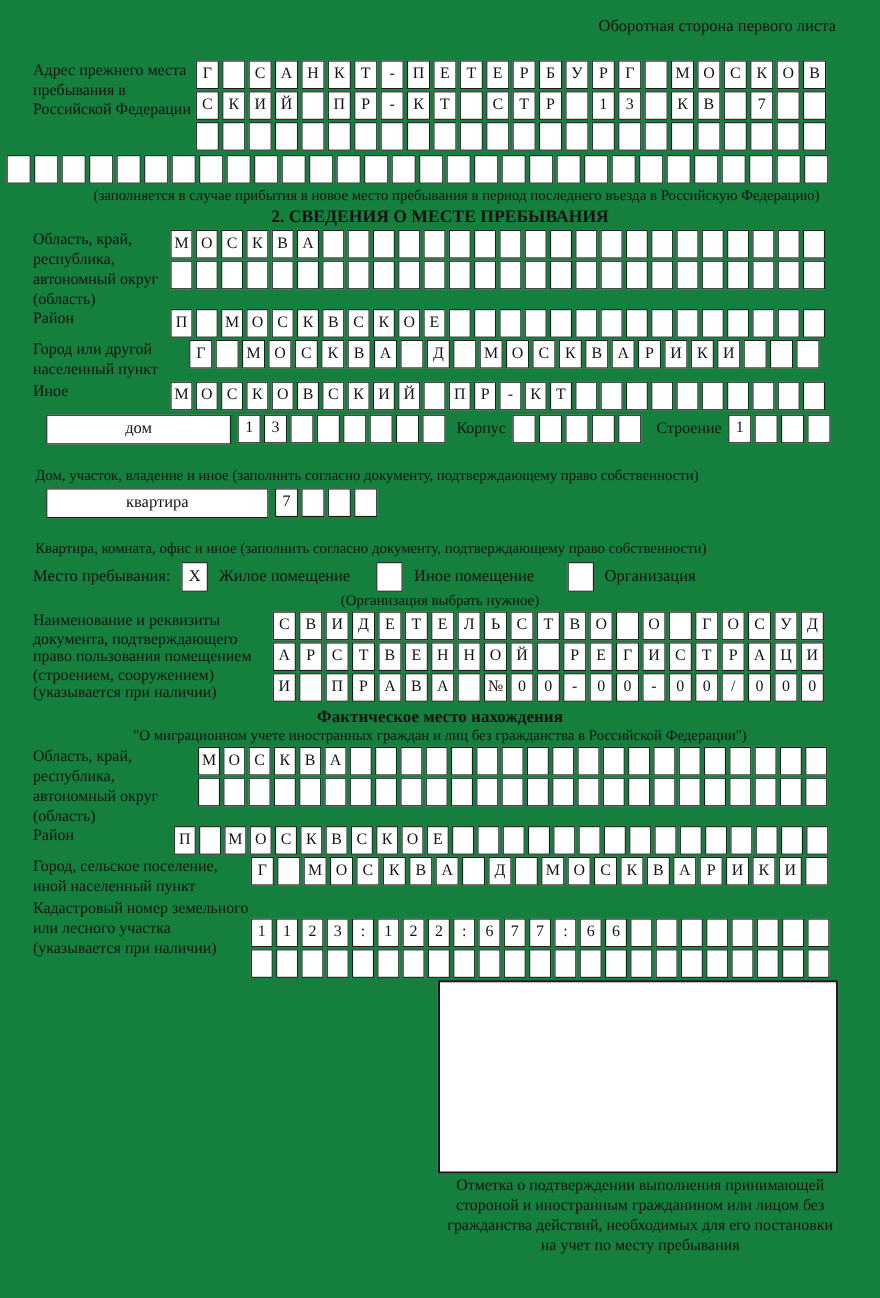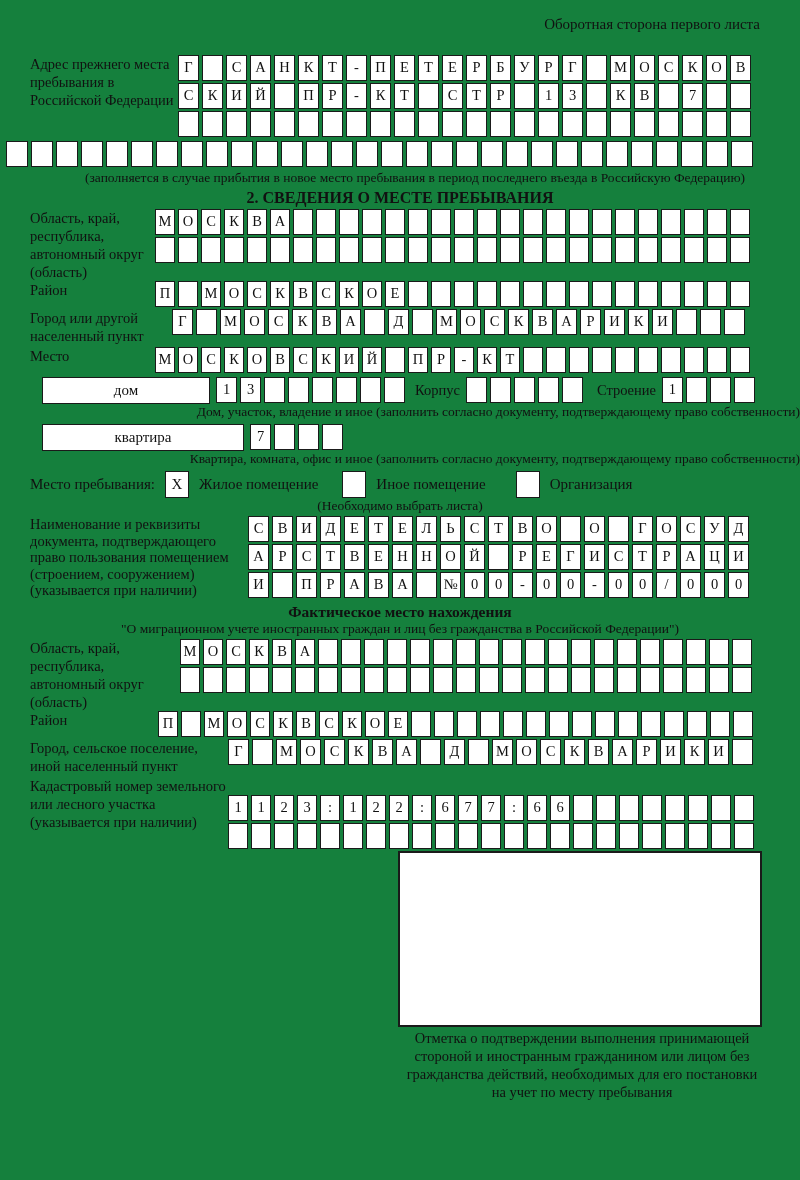--- a/index.html
+++ b/index.html
@@ -42,21 +42,21 @@
   .inline-label{font-size:14.5px;line-height:27px;white-space:nowrap;}
   .bigbox{
     box-sizing:border-box;height:27px;
     border:1.5px solid #1a1a1a;
     display:flex;align-items:center;justify-content:center;
     font-size:15px;background:#fff;
   }
   .domline{display:flex;align-items:flex-start;margin-left:42px;gap:6px;}
   .dom-box{width:168px;}
   .kv-box{width:202px;text-align:center;}
-  .note-ind{margin-left:32px;margin-top:0;text-align:right;}
+  .note-ind{margin-left:32px;margin-top:20px;}
   .mesto{display:flex;align-items:center;margin-left:30px;gap:10px;font-size:15px;}
   .checkbox{
     box-sizing:border-box;width:24px;height:27px;
     border:1.5px solid #1a1a1a;
     font-size:15px;line-height:24px;text-align:center;background:#fff;
   }
   .opt{display:flex;align-items:center;gap:10px;}
   .stamp-wrap{margin-left:398px;width:368px;}
   .stamp-box{
     box-sizing:border-box;width:364px;height:176px;
@@ -308,21 +308,21 @@
         <span class="cell">И</span>
         <span class="cell">К</span>
         <span class="cell">И</span>
         <span class="cell"></span>
         <span class="cell"></span>
         <span class="cell"></span>
       </div>
   </div>
 
   <div class="field mt2">
-    <div class="label w125">Место</div>
+    <div class="label w125">Иное</div>
     <div class="cellrow narrow">
         <span class="cell">М</span>
         <span class="cell">О</span>
         <span class="cell">С</span>
         <span class="cell">К</span>
         <span class="cell">О</span>
         <span class="cell">В</span>
         <span class="cell">С</span>
         <span class="cell">К</span>
         <span class="cell">И</span>
@@ -395,21 +395,21 @@
     </span>
     <span class="opt" style="margin-left:14px">
       <span class="checkbox"></span>
       <span>Иное помещение</span>
     </span>
     <span class="opt" style="margin-left:20px">
       <span class="checkbox"></span>
       <span>Организация</span>
     </span>
   </div>
-  <div class="note center">(Необходимо выбрать листа)</div>
+  <div class="note center">(Организация выбрать нужное)</div>
 
   <div class="field mt2">
     <div class="label w218">Наименование и реквизиты документа, подтверждающего право пользования помещением (строением, сооружением) (указывается при наличии)</div>
     <div class="rows">
       <div class="cellrow">
           <span class="cell">С</span>
           <span class="cell">В</span>
           <span class="cell">И</span>
           <span class="cell">Д</span>
           <span class="cell">Е</span>

